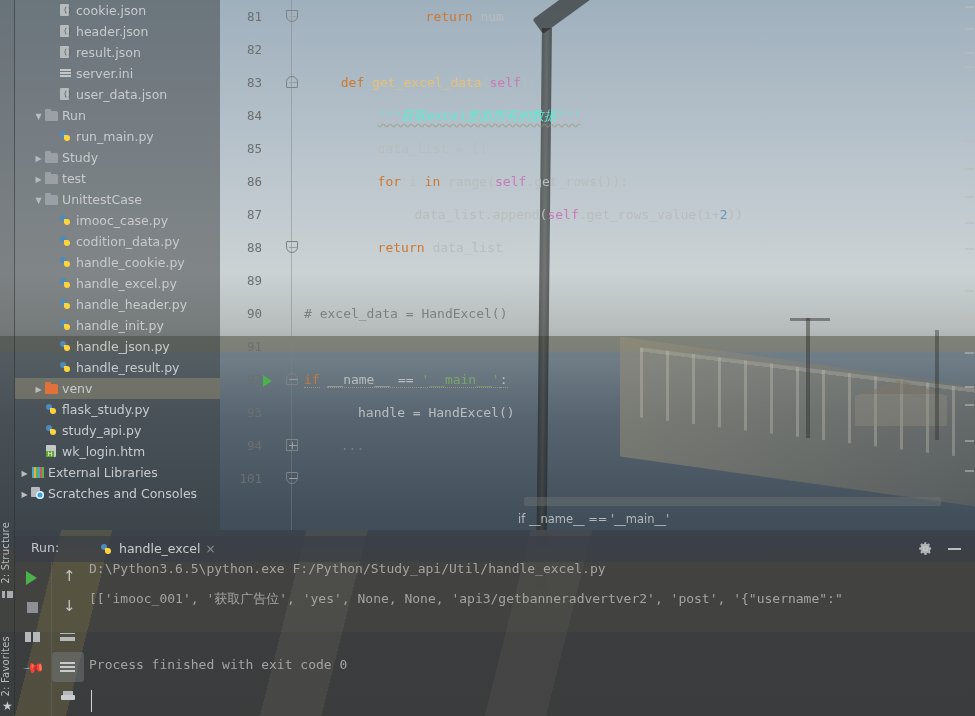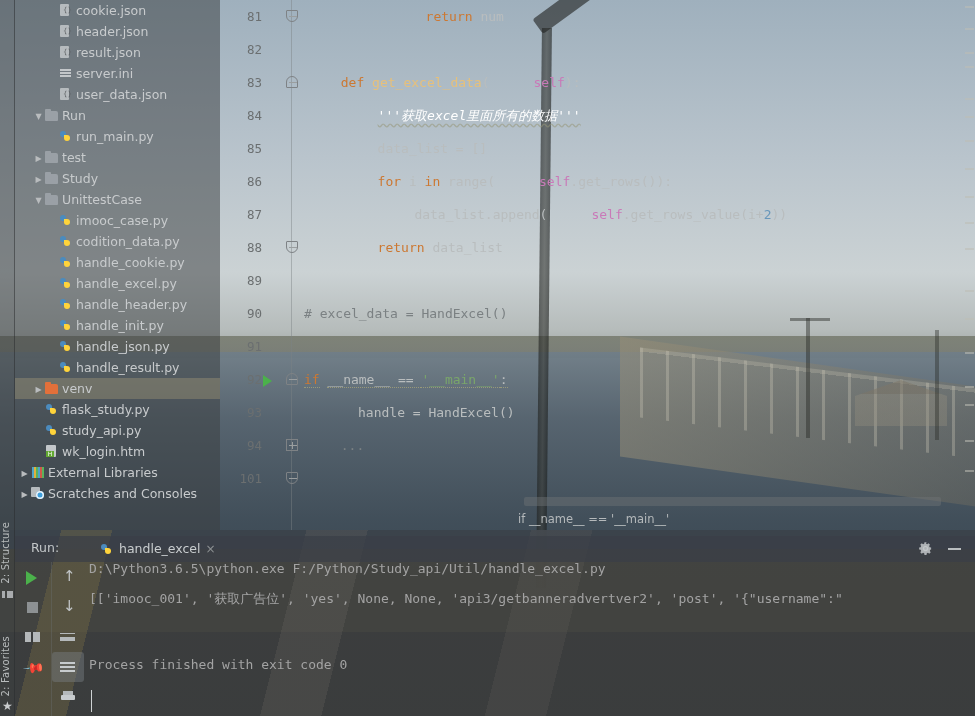--- a/index.html
+++ b/index.html
@@ -228,24 +228,24 @@
   }
   .guideline {
     position:absolute; left:71px; top:0; width:1px; height:530px; background:rgba(125,130,132,.45);
   }
   .code-text {
     position:absolute; left:84px; top:0; line-height:33px; white-space:pre;
     color:#b9bdbe;
   }
   .kw  { color:#cc7832; }
   .fn  { color:#e6c07b; }
-  .self{ color:#c97ab8;margin-left:44px; }
+  .self{ color:#c97ab8; }
   .num { color:#6897bb; }
   .str { color:#7aa66a; }
-  .doc { color:#ffffff; font-style:italic; }
+  .doc { color:#5eead4; font-style:italic;font-family:Liberation Mono, monospace; }
   .cmt { color:#7b8183; }
   .print{ color:#8888c6; }
   .squiggle {
     text-decoration: underline;
     text-decoration-style: wavy;
     text-decoration-color: rgba(150,150,120,.55);
     text-underline-offset:3px;
   }
   .warn-underline {
     border-bottom:1px dotted rgba(180,175,120,.65);
@@ -348,22 +348,22 @@
   </div>
 
   <div id="project-tree">
       <div class="tree-row" style="padding-left: 32px;"><span class="arrow empty">▶</span><span class="ficon ic-json"></span><span>cookie.json</span></div>
       <div class="tree-row" style="padding-left: 32px;"><span class="arrow empty">▶</span><span class="ficon ic-json"></span><span>header.json</span></div>
       <div class="tree-row" style="padding-left: 32px;"><span class="arrow empty">▶</span><span class="ficon ic-json"></span><span>result.json</span></div>
       <div class="tree-row" style="padding-left: 32px;"><span class="arrow empty">▶</span><span class="ficon ic-ini"></span><span>server.ini</span></div>
       <div class="tree-row" style="padding-left: 32px;"><span class="arrow empty">▶</span><span class="ficon ic-json"></span><span>user_data.json</span></div>
       <div class="tree-row" style="padding-left: 18px;"><span class="arrow">▼</span><span class="ficon ic-folder"></span><span>Run</span></div>
       <div class="tree-row" style="padding-left: 32px;"><span class="arrow empty">▶</span><span class="ficon ic-py"></span><span>run_main.py</span></div>
+      <div class="tree-row" style="padding-left: 18px;"><span class="arrow">▶</span><span class="ficon ic-folder"></span><span>Study</span></div>
       <div class="tree-row" style="padding-left: 18px;"><span class="arrow">▶</span><span class="ficon ic-folder"></span><span>test</span></div>
-      <div class="tree-row" style="padding-left: 18px;"><span class="arrow">▶</span><span class="ficon ic-folder"></span><span>Study</span></div>
       <div class="tree-row" style="padding-left: 18px;"><span class="arrow">▼</span><span class="ficon ic-folder"></span><span>UnittestCase</span></div>
       <div class="tree-row" style="padding-left: 32px;"><span class="arrow empty">▶</span><span class="ficon ic-py"></span><span>imooc_case.py</span></div>
       <div class="tree-row" style="padding-left: 32px;"><span class="arrow empty">▶</span><span class="ficon ic-py"></span><span>codition_data.py</span></div>
       <div class="tree-row" style="padding-left: 32px;"><span class="arrow empty">▶</span><span class="ficon ic-py"></span><span>handle_cookie.py</span></div>
       <div class="tree-row" style="padding-left: 32px;"><span class="arrow empty">▶</span><span class="ficon ic-py"></span><span>handle_excel.py</span></div>
       <div class="tree-row" style="padding-left: 32px;"><span class="arrow empty">▶</span><span class="ficon ic-py"></span><span>handle_header.py</span></div>
       <div class="tree-row" style="padding-left: 32px;"><span class="arrow empty">▶</span><span class="ficon ic-py"></span><span>handle_init.py</span></div>
       <div class="tree-row" style="padding-left: 32px;"><span class="arrow empty">▶</span><span class="ficon ic-py"></span><span>handle_json.py</span></div>
       <div class="tree-row" style="padding-left: 32px;"><span class="arrow empty">▶</span><span class="ficon ic-py"></span><span>handle_result.py</span></div>
       <div class="tree-row selected" style="padding-left: 18px;"><span class="arrow">▶</span><span class="ficon ic-folder ic-folder-orange"></span><span>venv</span></div>

